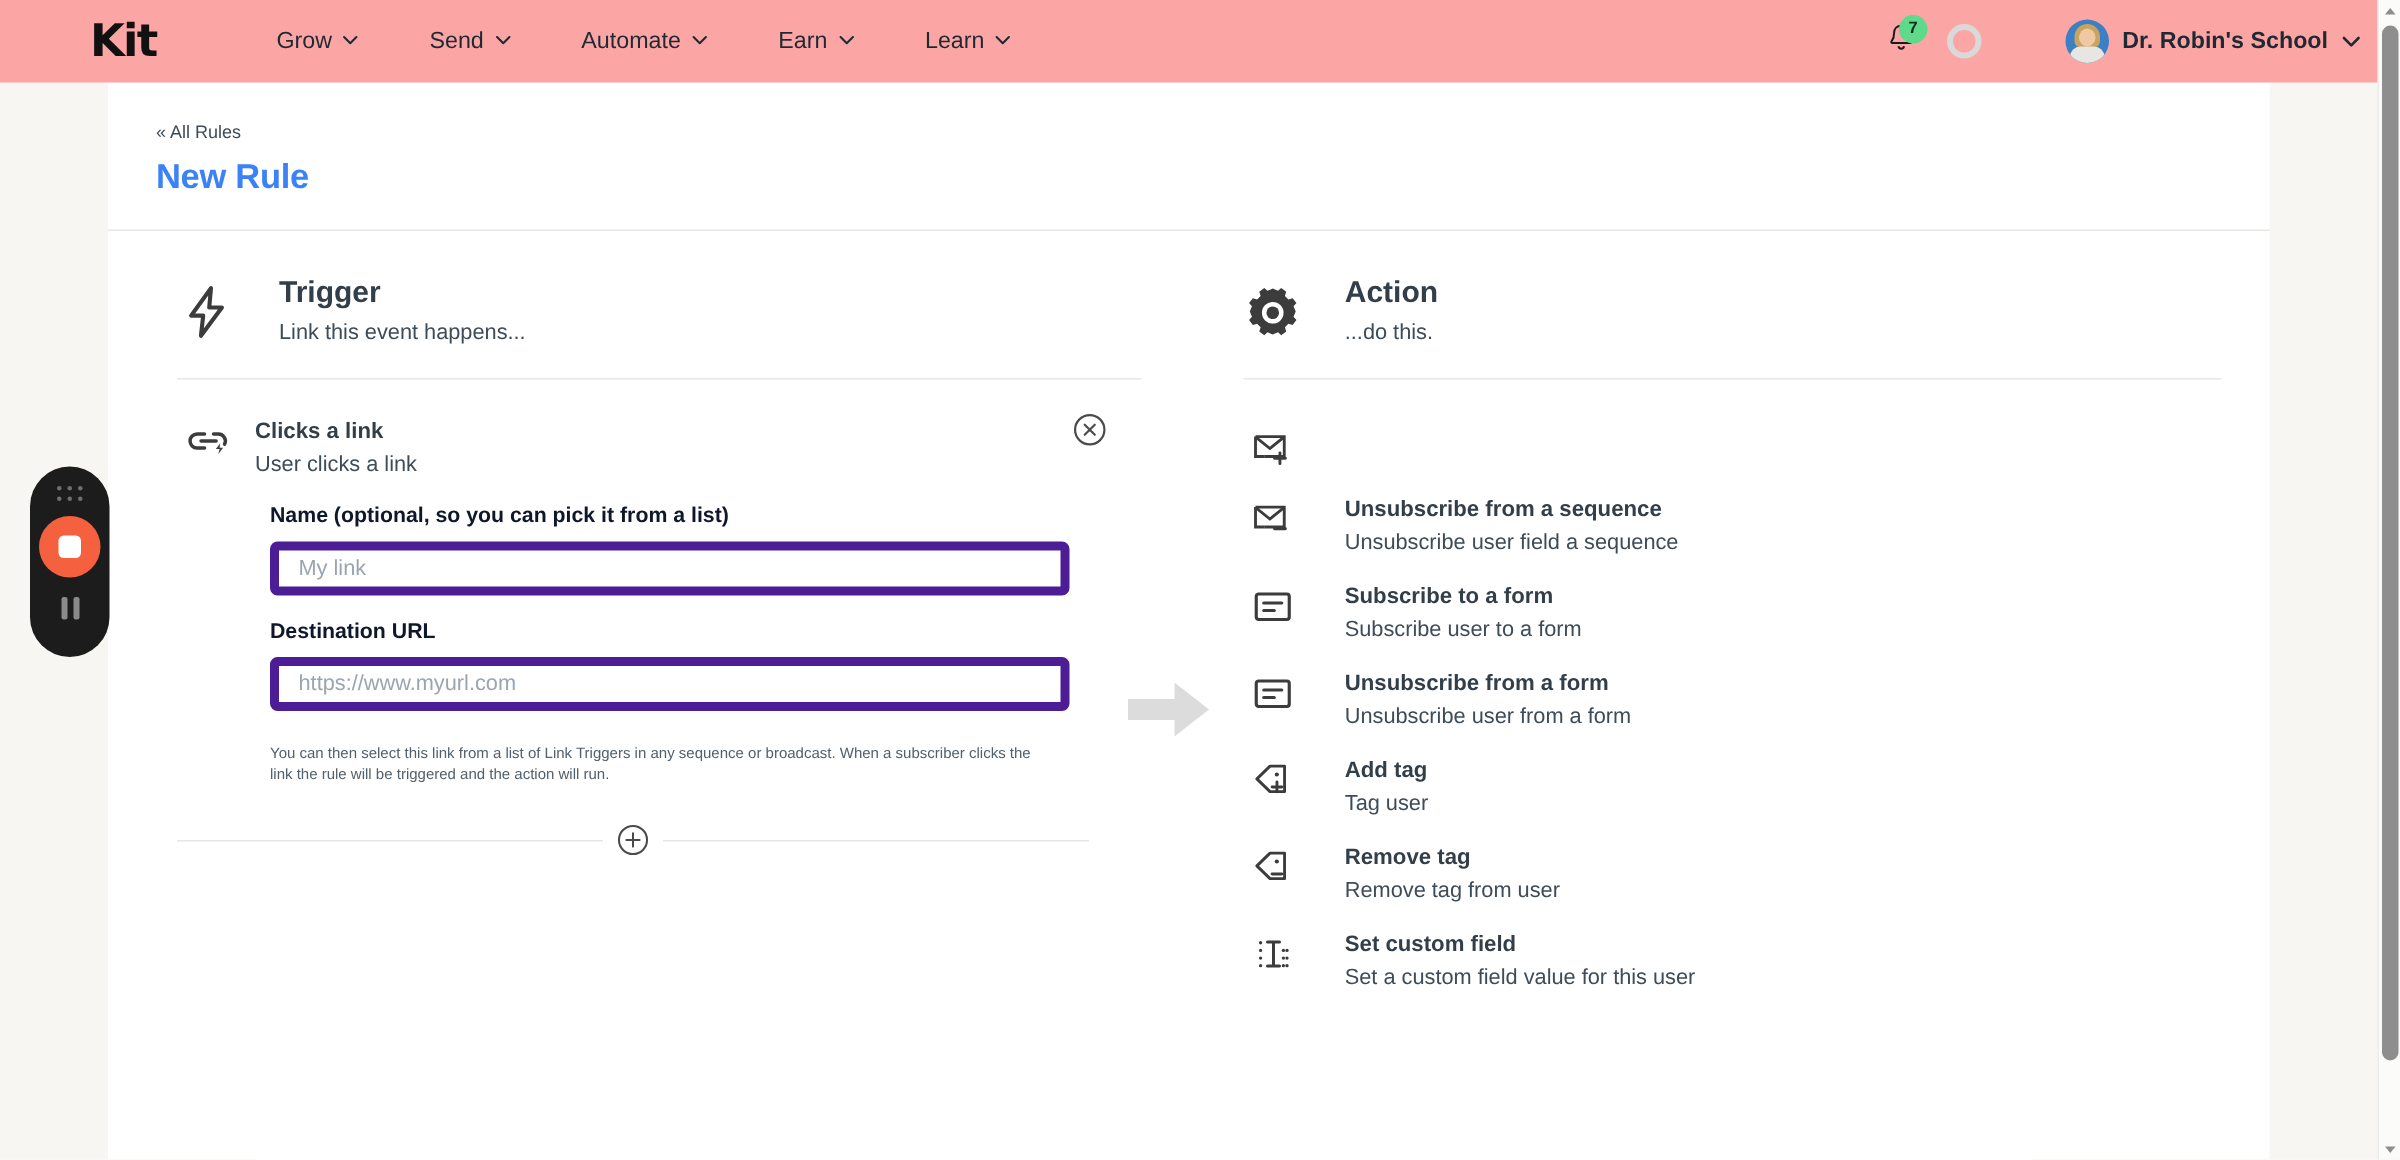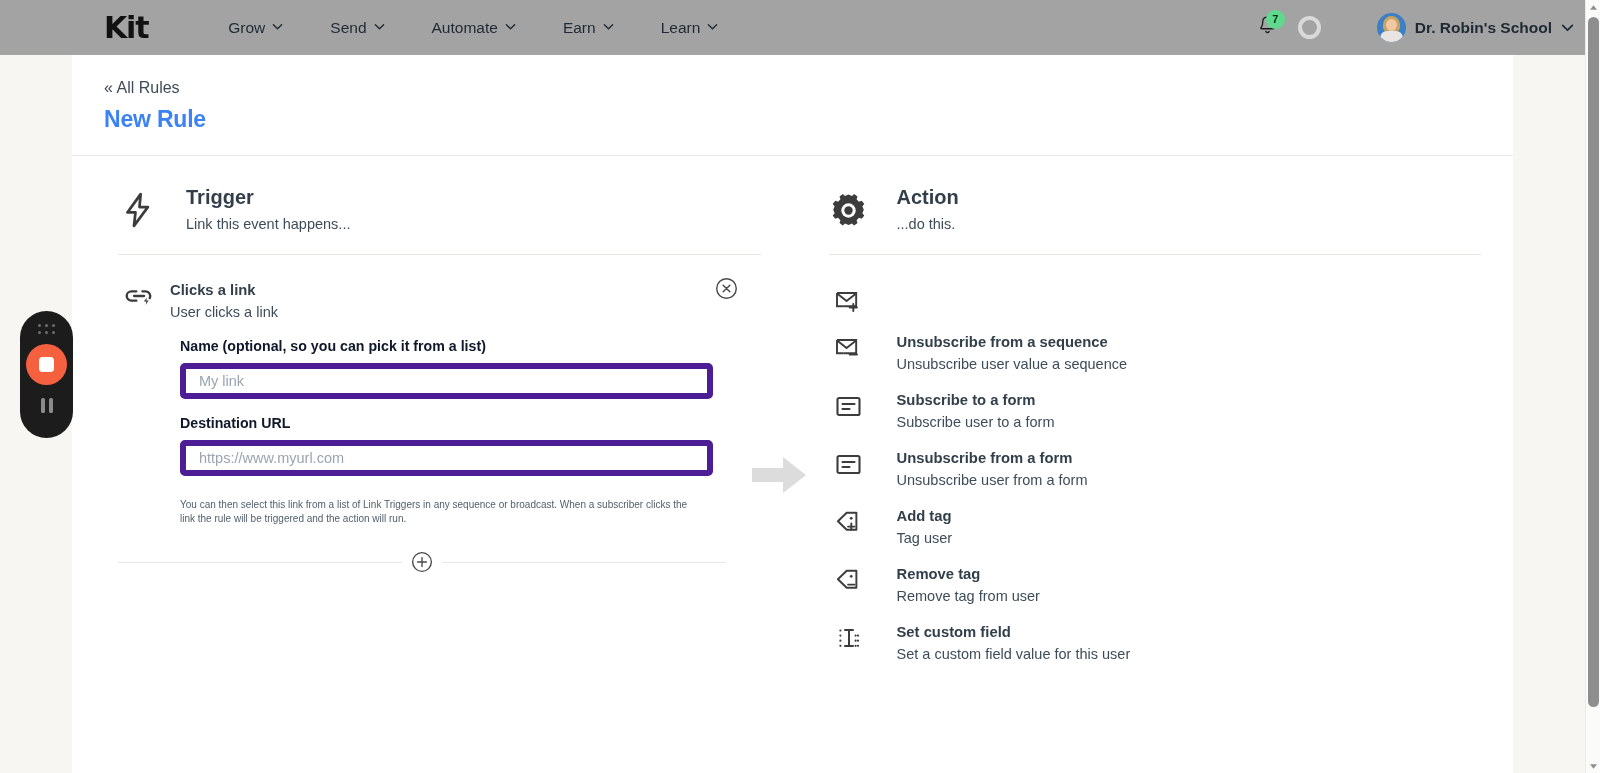--- a/index.html
+++ b/index.html
@@ -7,24 +7,24 @@
     width: 1600px; height: 773px;
     font-family: "Liberation Sans", sans-serif;
     background: #f7f6f2;
     overflow: hidden;
   }
   body { position: relative; }
 
   
   .topnav {
     height: 55px;
-    background: #a3a3a3;
-    display: flex;
-    align-items: center;
-    padding: 0 28px 0 104px;
+    background: #fca5a5;
+    display: flex;
+    align-items: center;
+    padding: 0 28px 0 60px;
     position: relative;
     z-index: 5;
   }
   .brand {
     font-size: 30px;
     font-weight: 900;
     letter-spacing: -1.2px;
     color: #111111;
     line-height: 1;
     font-family: "DejaVu Sans", sans-serif;
@@ -126,21 +126,21 @@
     left: 72px; top: 55px;
     width: 1441px;
     min-height: 718px;
     background: #ffffff;
   }
   .card-head {
     padding: 24px 0 22px 32px;
     border-bottom: 1px solid #e7e7e4;
   }
   .crumb {
-    font-size: 16px;
+    font-size: 12px;
     color: #3e4c59;
     cursor: pointer;
     display: inline-block;
     margin-bottom: 9px;
   }
   .page-title {
     font-size: 23px;
     font-weight: 700;
     color: #3b82f6;
     letter-spacing: -0.2px;
@@ -549,21 +549,21 @@
             <div class="act-icon">
               <svg width="27" height="23" viewBox="0 0 28 24">
                 <path d="M2 3.2 H22 V17 H8.5" fill="none" stroke="#3c3c3c" stroke-width="2"></path>
                 <path d="M2 3.2 V17 H8.5" fill="none" stroke="#3c3c3c" stroke-width="2"></path>
                 <path d="M2.4 3.8 L12 11.5 L21.6 3.8" fill="none" stroke="#3c3c3c" stroke-width="2"></path>
                 <path d="M15.2 18.3 H22.8" stroke="#3c3c3c" stroke-width="2" stroke-linecap="round"></path>
               </svg>
             </div>
             <div>
               <div class="act-title">Unsubscribe from a sequence</div>
-              <div class="act-sub">Unsubscribe user value a sequence</div>
+              <div class="act-sub">Unsubscribe user field a sequence</div>
             </div>
           </div>
 
           <div class="act-item">
             <div class="act-icon">
               <svg width="26" height="21" viewBox="0 0 26 21">
                 <rect x="1.5" y="2" width="22" height="17" rx="1.6" fill="none" stroke="#3c3c3c" stroke-width="2.1"></rect>
                 <path d="M6.5 8 H18.5" stroke="#3c3c3c" stroke-width="2.1" stroke-linecap="round"></path>
                 <path d="M6.5 13 H13.5" stroke="#3c3c3c" stroke-width="2.1" stroke-linecap="round"></path>
               </svg>

